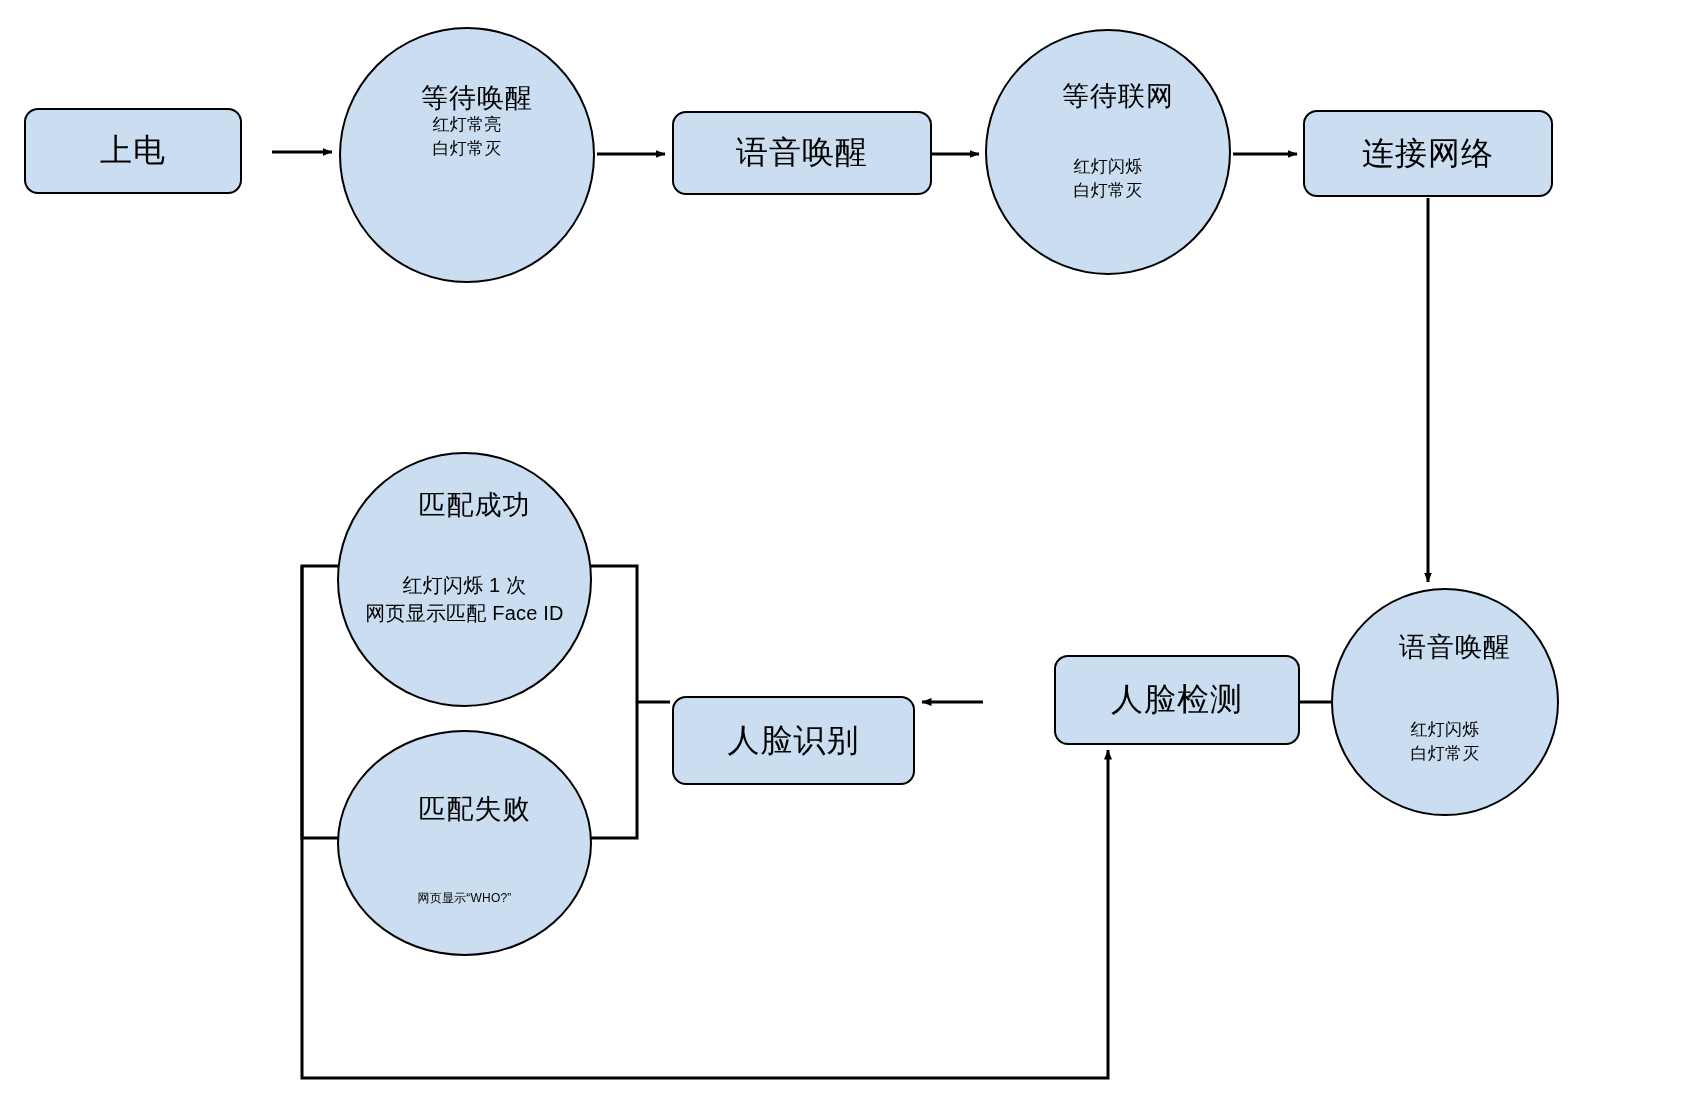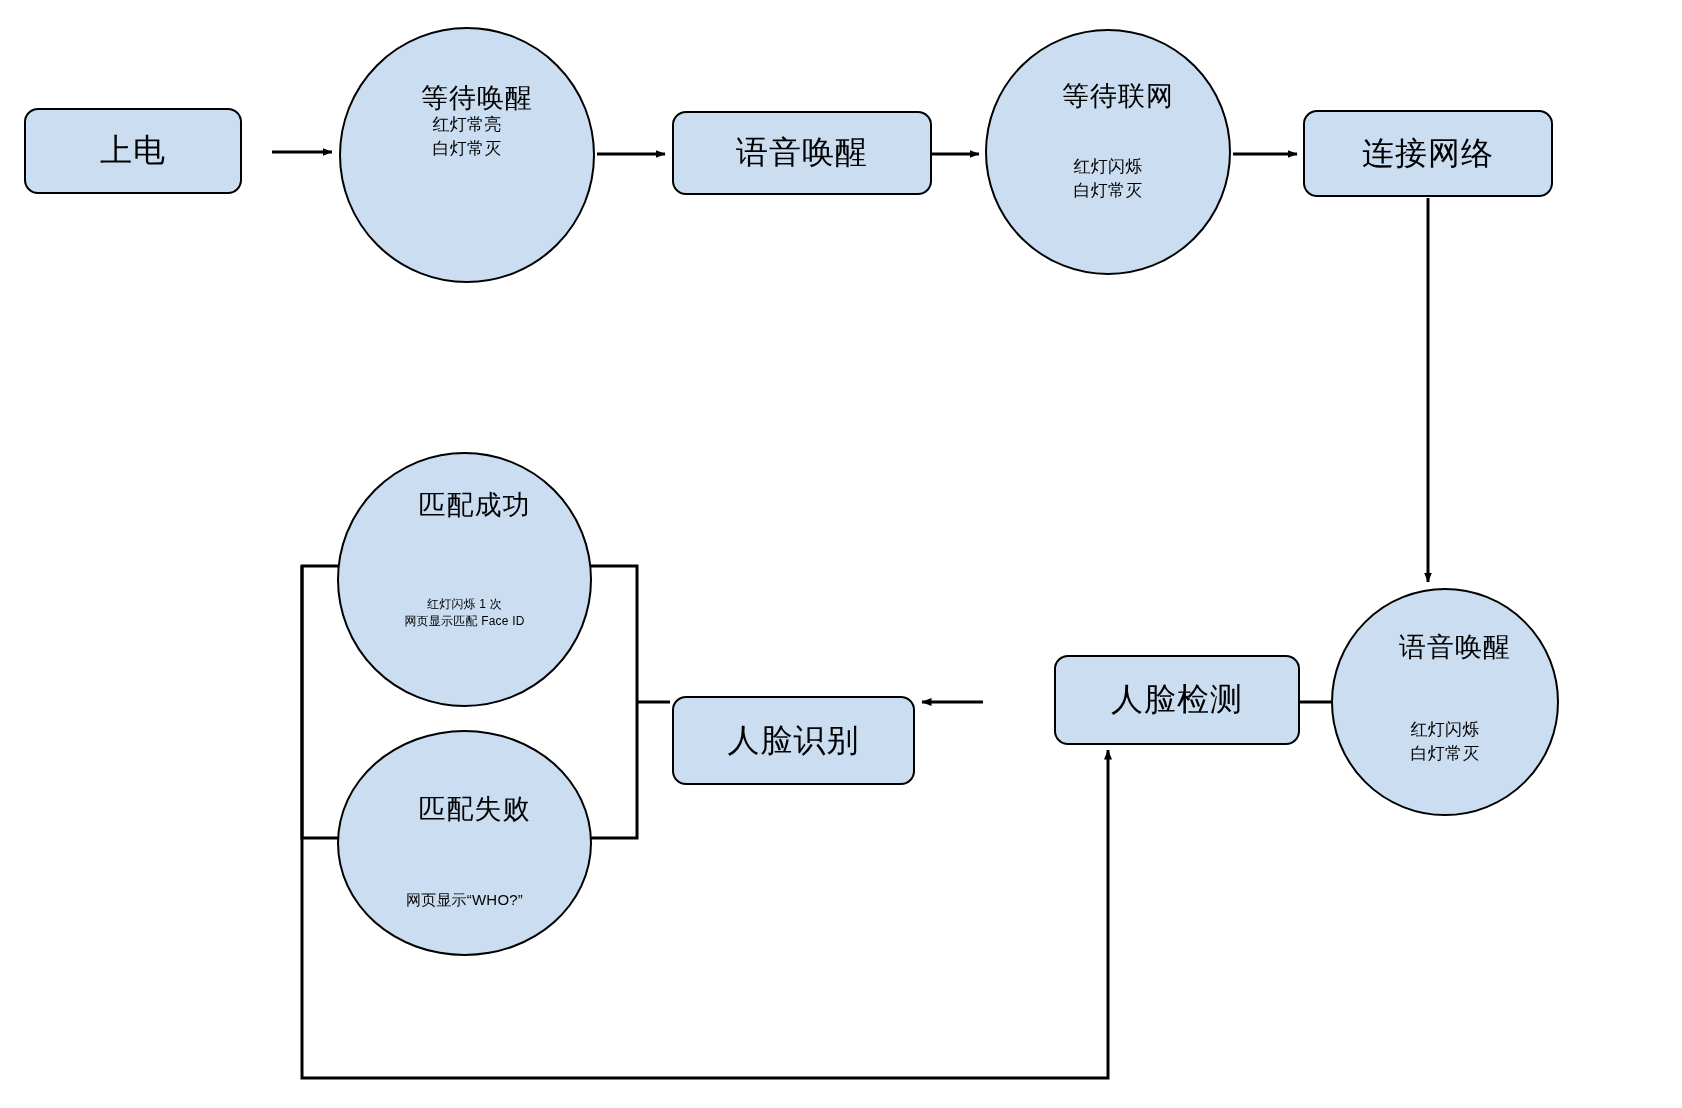--- a/index.html
+++ b/index.html
@@ -75,23 +75,23 @@
   #node-match-ok   { left: 337px;  top: 452px; width: 255px; height: 255px; }
   #node-match-fail { left: 337px;  top: 730px; width: 255px; height: 226px; }
 
   #node-wait-wake .node-title  { margin-top: 54px; }
   #node-wait-wake .node-sub    { }
   #node-wait-net .node-title   { margin-top: 50px; }
   #node-wait-net .node-sub     { margin-top: 44px; }
   #node-net-ok .node-title     { margin-top: 42px; }
   #node-net-ok .node-sub       { margin-top: 56px; }
   #node-match-ok .node-title   { margin-top: 36px; }
-  #node-match-ok .node-sub     { margin-top: 76px; font-size: 12px; }
+  #node-match-ok .node-sub     { margin-top: 52px; font-size: 20px; }
   #node-match-fail .node-title { margin-top: 62px; }
-  #node-match-fail .node-sub   { margin-top: 66px; font-size: 15px; }
+  #node-match-fail .node-sub   { margin-top: 66px; font-size: 12px; }
 </style>
 </head>
 <body>
 
 <div id="canvas">
 
   <svg id="edges" viewBox="0 0 1682 1108" xmlns="http://www.w3.org/2000/svg">
     <defs>
       <marker id="arrowhead" markerWidth="10" markerHeight="8" refX="9.5" refY="4" orient="auto" markerUnits="userSpaceOnUse">
         <path d="M0,0 L10,4 L0,8 z" fill="#000000"></path>

